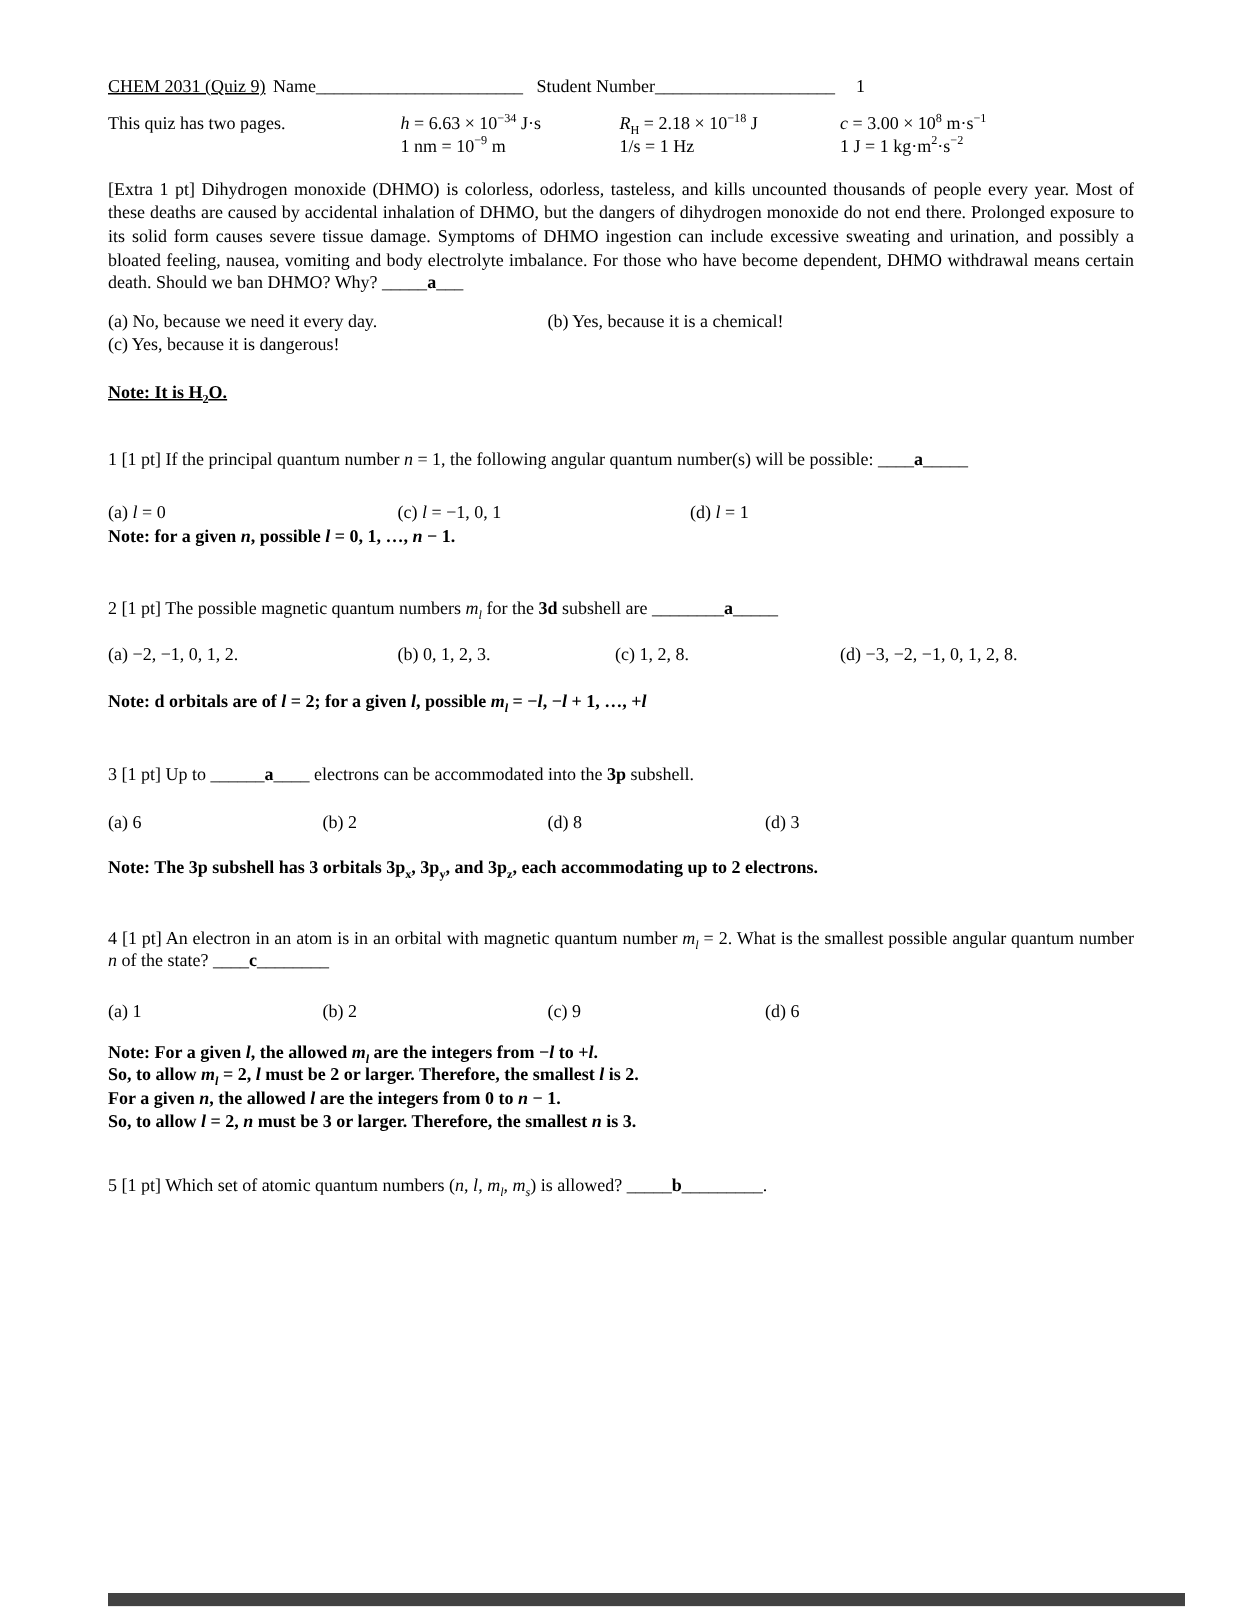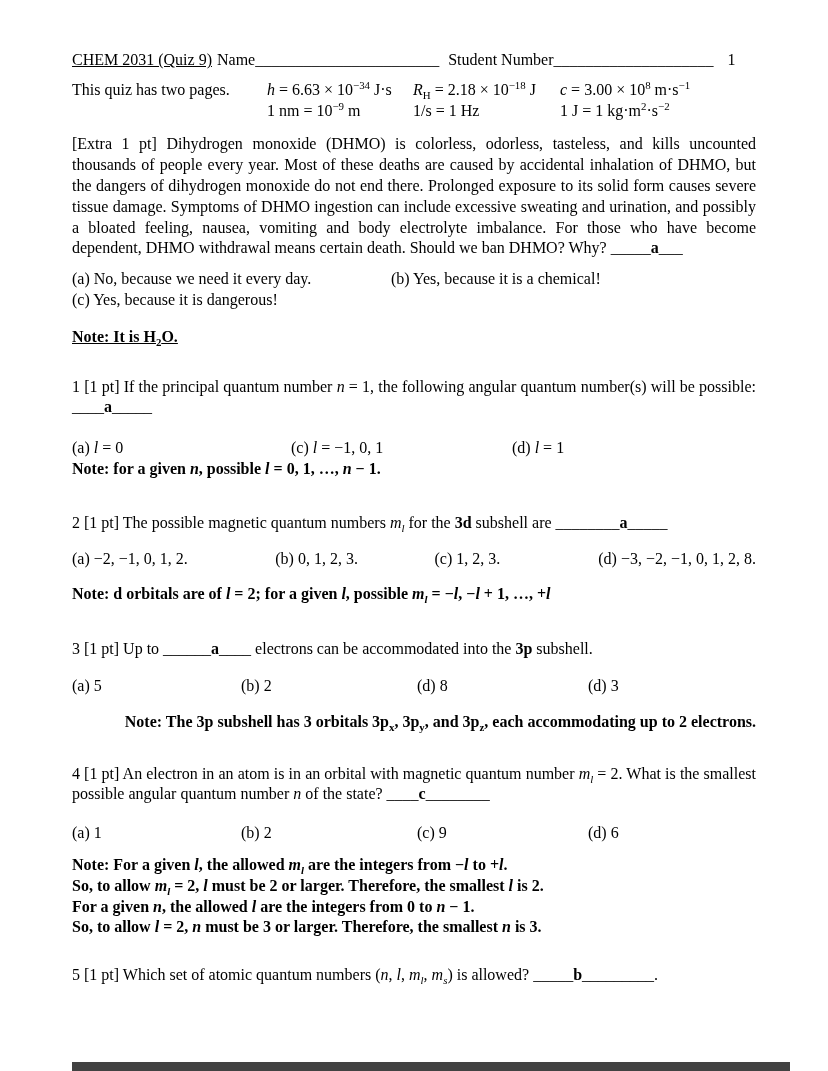--- a/index.html
+++ b/index.html
@@ -1,36 +1,36 @@
 <!DOCTYPE html>
 <html><head>
 <meta charset="utf-8">
 <style>
   * { box-sizing: border-box; }
   html, body { margin: 0; padding: 0; background: #ffffff; }
   .page {
     position: relative; width: 828px; height: 1071px; background: #ffffff;
     font-family: "Liberation Serif", "DejaVu Serif", serif;
-    font-size: 16px; line-height: 1.3; color: #000; overflow: hidden;
+    font-size: 12px; line-height: 1.3; color: #000; overflow: hidden;
   }
   .content { padding: 50px 72px 0 72px; }
   sup, sub { line-height: 0; font-size: 0.68em; }
   .header { display: flex; align-items: baseline; white-space: nowrap; }
   .course { text-decoration: underline; }
   .lbl-name { margin-left: 5px; }
   .lbl-student { margin-left: 9px; }
   .pageno { margin-left: 14px; }
   .constants { display: flex; margin-top: 9px; }
   .const-intro { width: 195px; }
   .const-col1 { width: 146px; }
   .const-col2 { width: 147px; }
   .const-col3 { flex: 1; }
   .para { text-align: justify; }
   .extra-text { margin-top: 13px; }
-  .optrow { display: flex; white-space: nowrap; gap: 26px; }
+  .optrow { display: flex; white-space: nowrap; }
   .extra-opts { margin-top: 10px; }
   .extra-opts .c1 { width: 293px; }
   .note { font-weight: bold; }
   .extra-note { margin-top: 16px; text-decoration: underline; }
   .q1-text { margin-top: 29px; }
   .q1-opts { margin-top: 20px; }
   .q1-opts .c1 { width: 193px; }
   .q1-opts .c2 { width: 197px; }
   .q1-opts .c3 { width: 195px; }
   .q1-note { margin-top: 0; font-family: Liberation Serif, serif; }
@@ -39,21 +39,21 @@
   .q2-opts .c1 { width: 193px; }
   .q2-opts .c2 { width: 145px; }
   .q2-opts .c3 { width: 150px; }
   .q2-note { margin-top: 15px; }
   .q3-text { margin-top: 34px; }
   .q3-opts { margin-top: 16px; }
   .q4-opts { margin-top: 18px; }
   .opts-q34 .c1 { width: 143px; }
   .opts-q34 .c2 { width: 150px; }
   .opts-q34 .c3 { width: 145px; }
-  .q3-note { margin-top: 15px; text-align: right; }
+  .q3-note { margin-top: 15px; }
   .q4-text { margin-top: 31px; }
   .q4-note { margin-top: 11px; }
   .q5-text { margin-top: 27px; }
   .bottom-bar { position: absolute; left: 72px; bottom: 0; width: 718px; height: 9px; background: #424242; }
 </style>
 </head>
 <body>
 
 <div class="page">
   <div class="content">
@@ -102,28 +102,28 @@
       <div class="c1">(a) <i>l</i> = 0</div>
       <div class="c3">(c) <i>l</i> = −1, 0, 1</div>
       <div>(d) <i>l</i> = 1</div>
     </div>
     <div class="note q1-note">Note: for a given <i>n</i>, possible <i>l</i> = 0, 1, …, <i>n</i> − 1.</div>
 
     <div class="para q2-text">2 [1 pt] The possible magnetic quantum numbers <i>m</i><sub><i>l</i></sub> for the <b>3d</b> subshell are ________<b>a</b>_____</div>
     <div class="optrow q2-opts">
       <div class="c1">(a) −2, −1, 0, 1, 2.</div>
       <div class="c2">(b) 0, 1, 2, 3.</div>
-      <div class="c3">(c) 1, 2, 3.</div>
+      <div class="c3">(c) 1, 2, 8.</div>
       <div>(d) −3, −2, −1, 0, 1, 2, 8.</div>
     </div>
     <div class="note q2-note">Note: d orbitals are of <i>l</i> = 2; for a given <i>l</i>, possible <i>m</i><sub><i>l</i></sub> = −<i>l</i>, −<i>l</i> + 1, …, +<i>l</i></div>
 
     <div class="para q3-text">3 [1 pt] Up to ______<b>a</b>____ electrons can be accommodated into the <b>3p</b> subshell.</div>
     <div class="optrow q3-opts opts-q34">
-      <div class="c1">(a) 5</div>
+      <div class="c1">(a) 6</div>
       <div class="c2">(b) 2</div>
       <div class="c3">(d) 8</div>
       <div>(d) 3</div>
     </div>
     <div class="note q3-note">Note: The 3p subshell has 3 orbitals 3p<sub>x</sub>, 3p<sub>y</sub>, and 3p<sub>z</sub>, each accommodating up to 2 electrons.</div>
 
     <div class="para q4-text">4 [1 pt] An electron in an atom is in an orbital with magnetic quantum number <i>m</i><sub><i>l</i></sub> = 2. What is the smallest possible angular quantum number <i>n</i> of the state? ____<b>c</b>________</div>
     <div class="optrow q4-opts opts-q34">
       <div class="c1">(a) 1</div>
       <div class="c2">(b) 2</div>

